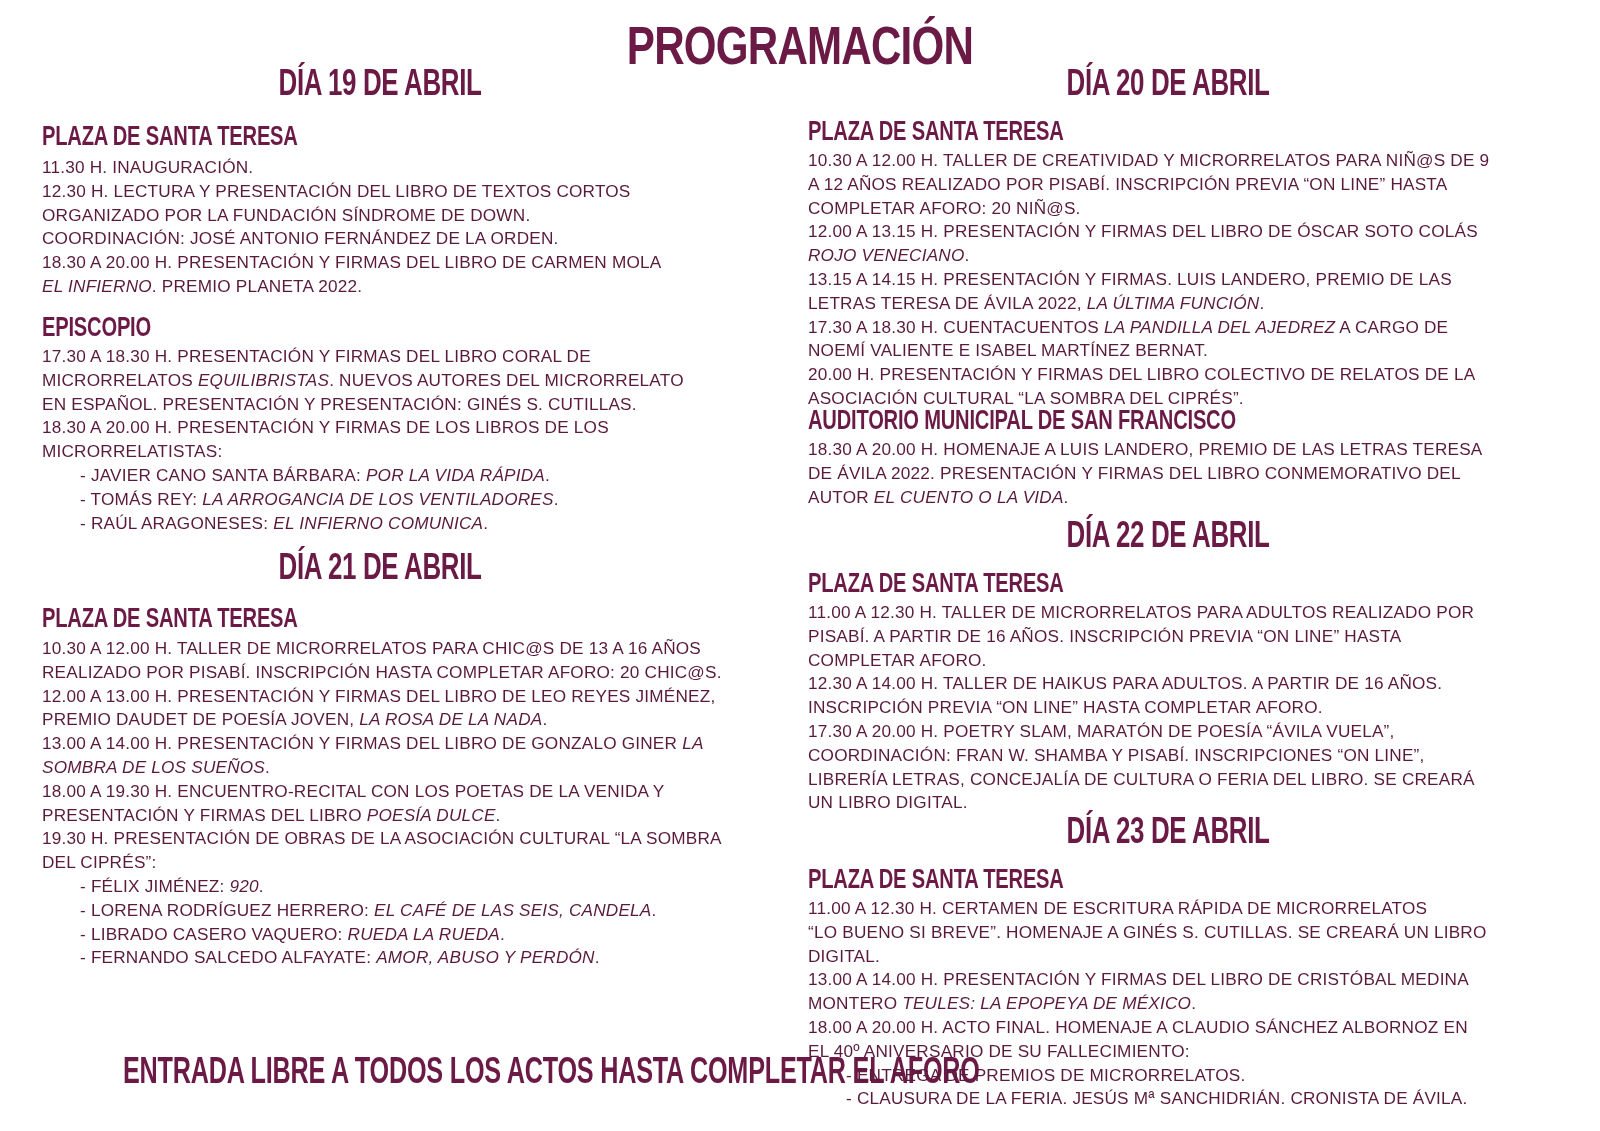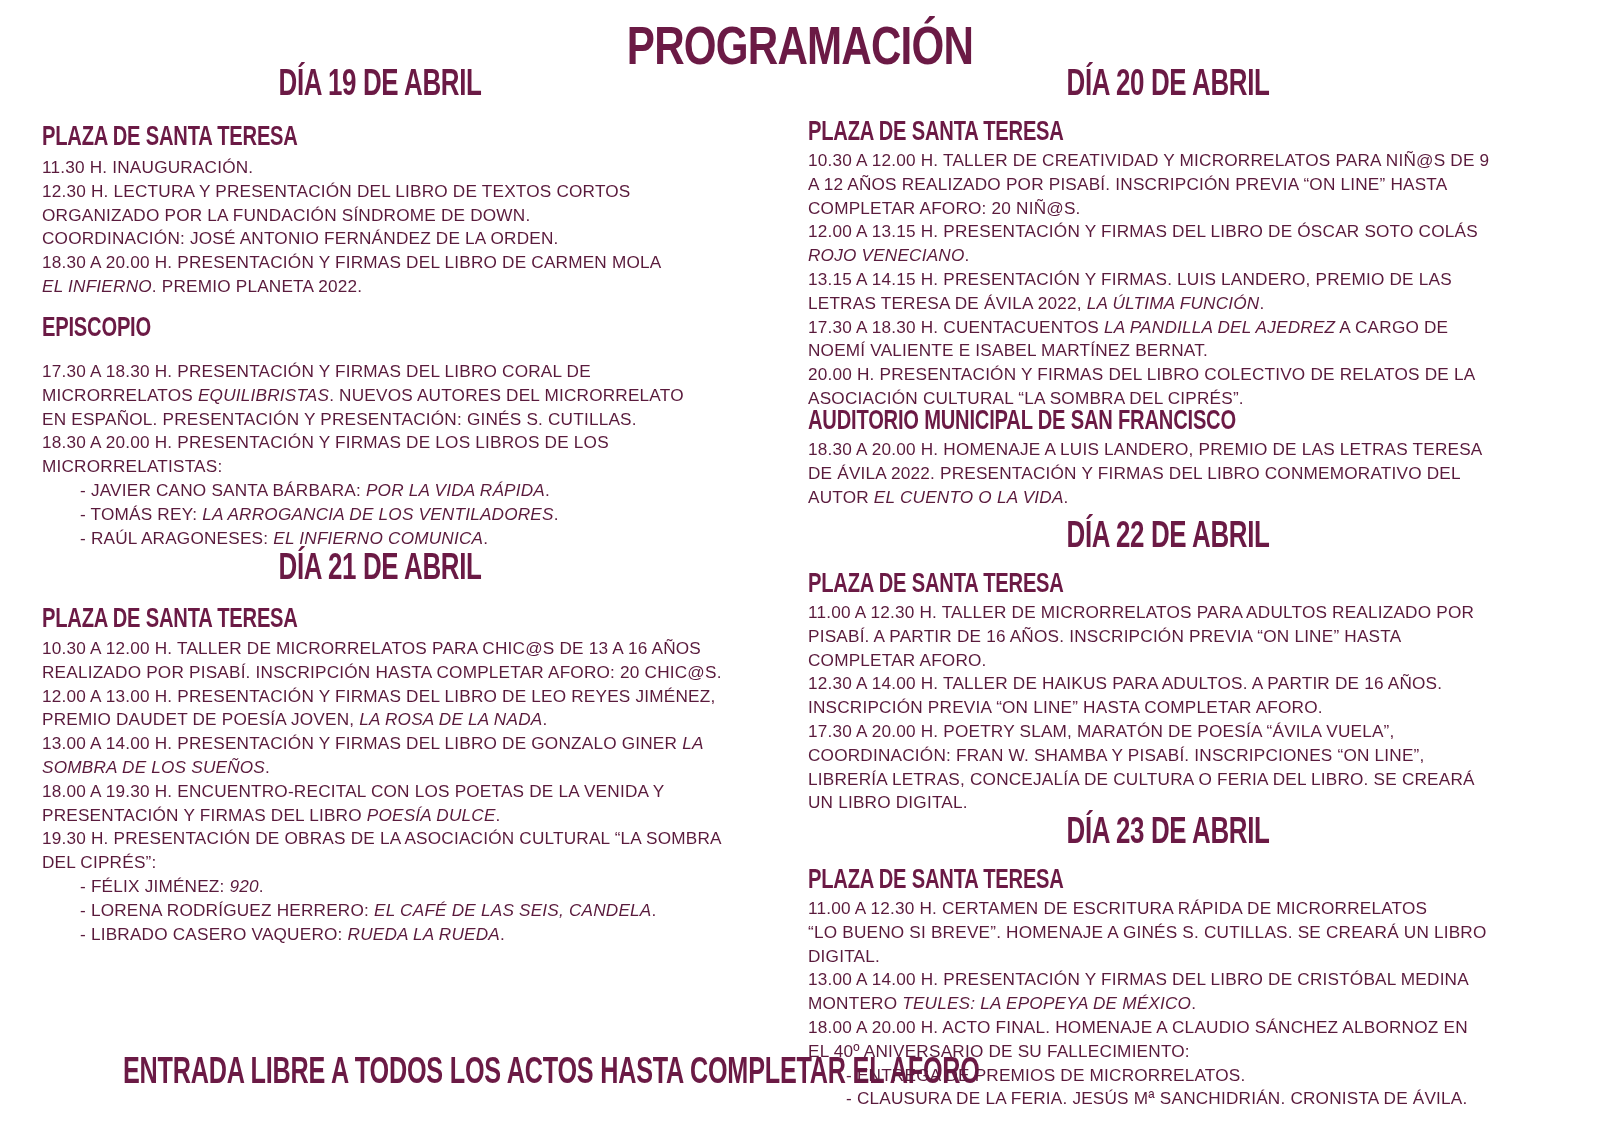--- a/index.html
+++ b/index.html
@@ -48,21 +48,21 @@
   <div class="venue" style="left:0;top:120px;">PLAZA DE SANTA TERESA</div>
   <div class="lines" style="top:156px;">
       <div class="line"><span>11.30 H. INAUGURACIÓN.</span><i></i><span></span></div>
       <div class="line"><span>12.30 H. LECTURA Y PRESENTACIÓN DEL LIBRO DE TEXTOS CORTOS</span><i></i><span></span></div>
       <div class="line"><span>ORGANIZADO POR LA FUNDACIÓN SÍNDROME DE DOWN.</span><i></i><span></span></div>
       <div class="line"><span>COORDINACIÓN: JOSÉ ANTONIO FERNÁNDEZ DE LA ORDEN.</span><i></i><span></span></div>
       <div class="line"><span>18.30 A 20.00 H. PRESENTACIÓN Y FIRMAS DEL LIBRO DE CARMEN MOLA</span><i></i><span></span></div>
       <div class="line"><span></span><i>EL INFIERNO</i><span>. PREMIO PLANETA 2022.</span></div>
     </div>
   <div class="venue" style="left:0;top:311px;">EPISCOPIO</div>
-  <div class="lines" style="top:360px;">
+  <div class="lines" style="top:345px;">
       <div class="line"><span>17.30 A 18.30 H. PRESENTACIÓN Y FIRMAS DEL LIBRO CORAL DE</span><i></i><span></span></div>
       <div class="line"><span>MICRORRELATOS </span><i>EQUILIBRISTAS</i><span>. NUEVOS AUTORES DEL MICRORRELATO</span></div>
       <div class="line"><span>EN ESPAÑOL. PRESENTACIÓN Y  PRESENTACIÓN: GINÉS S. CUTILLAS.</span><i></i><span></span></div>
       <div class="line"><span>18.30 A 20.00 H. PRESENTACIÓN Y FIRMAS DE LOS LIBROS DE LOS</span><i></i><span></span></div>
       <div class="line"><span>MICRORRELATISTAS:</span><i></i><span></span></div>
       <div class="line sub"><span>- JAVIER CANO SANTA BÁRBARA: </span><i>POR LA VIDA RÁPIDA</i><span>.</span></div>
       <div class="line sub"><span>- TOMÁS REY: </span><i>LA ARROGANCIA DE LOS VENTILADORES</i><span>.</span></div>
       <div class="line sub"><span>- RAÚL ARAGONESES: </span><i>EL INFIERNO COMUNICA</i><span>.</span></div>
     </div>
 
@@ -75,20 +75,21 @@
       <div class="line"><span>PREMIO DAUDET DE POESÍA JOVEN, </span><i>LA ROSA DE LA NADA</i><span>.</span></div>
       <div class="line"><span>13.00 A 14.00 H. PRESENTACIÓN Y FIRMAS DEL LIBRO DE GONZALO GINER </span><i>LA</i><span></span></div>
       <div class="line"><span></span><i>SOMBRA DE LOS SUEÑOS</i><span>.</span></div>
       <div class="line"><span>18.00 A 19.30 H. ENCUENTRO-RECITAL CON LOS POETAS DE LA VENIDA Y</span><i></i><span></span></div>
       <div class="line"><span>PRESENTACIÓN Y FIRMAS DEL LIBRO </span><i>POESÍA DULCE</i><span>.</span></div>
       <div class="line"><span>19.30 H. PRESENTACIÓN DE OBRAS DE LA ASOCIACIÓN CULTURAL “LA SOMBRA</span><i></i><span></span></div>
       <div class="line"><span>DEL CIPRÉS”:</span><i></i><span></span></div>
       <div class="line sub"><span>- FÉLIX JIMÉNEZ: </span><i>920</i><span>.</span></div>
       <div class="line sub"><span>- LORENA RODRÍGUEZ HERRERO: </span><i>EL CAFÉ DE LAS SEIS, CANDELA</i><span>.</span></div>
       <div class="line sub"><span>- LIBRADO CASERO VAQUERO: </span><i>RUEDA LA RUEDA</i><span>.</span></div>
+      <div class="line sub"><span>- FERNANDO SALCEDO ALFAYATE: </span><i>AMOR, ABUSO Y PERDÓN</i><span>.</span></div>
     </div>
 </div>
 
 <div class="footer">ENTRADA LIBRE A TODOS LOS ACTOS HASTA COMPLETAR EL AFORO</div>
 
 <div class="col right">
   <div class="day" style="left:-42px;top:62px;">DÍA 20 DE ABRIL</div>
   <div class="venue" style="left:-22px;top:115px;">PLAZA DE SANTA TERESA</div>
   <div class="lines" style="left:-22px;top:149px;">
       <div class="line"><span>10.30 A 12.00 H. TALLER DE CREATIVIDAD Y MICRORRELATOS PARA NIÑ@S DE 9</span><i></i><span></span></div>

